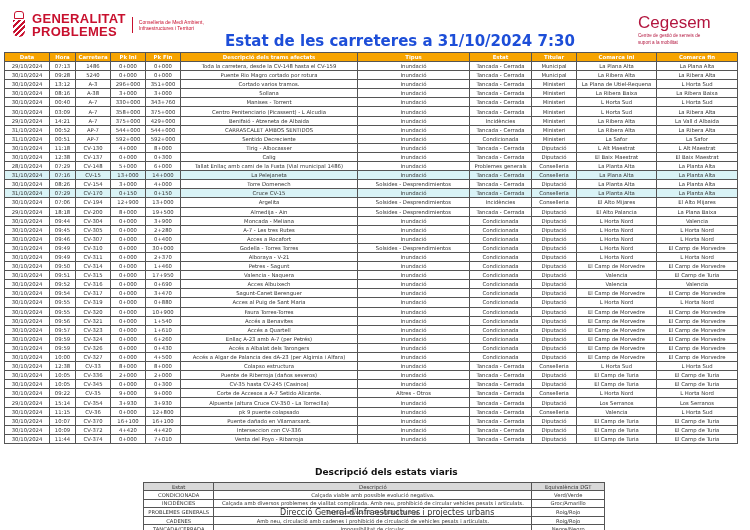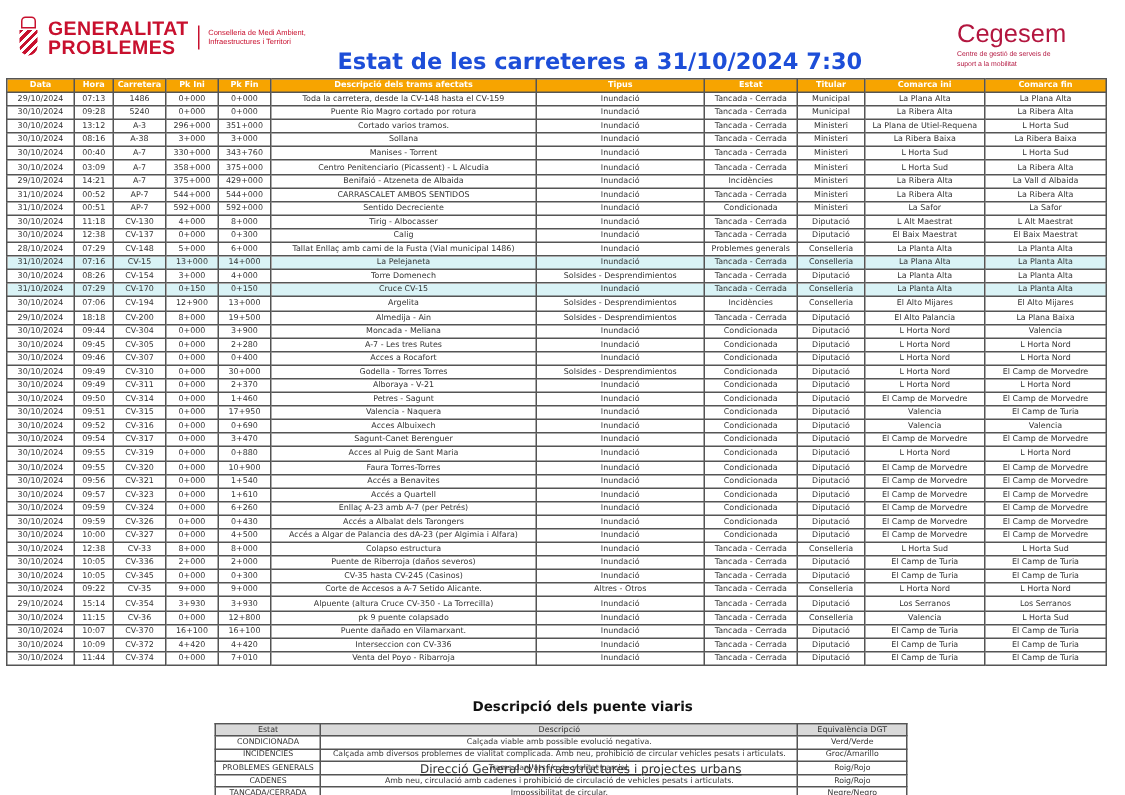--- a/index.html
+++ b/index.html
@@ -631,21 +631,21 @@
         <td>Venta del Poyo - Ribarroja</td>
         <td>Inundació</td>
         <td>Tancada - Cerrada</td>
         <td>Diputació</td>
         <td>El Camp de Turia</td>
         <td>El Camp de Turia</td>
       </tr>
     </tbody>
 </table>
 
-<div class="legend-title">Descripció dels puente viaris</div>
+<div class="legend-title">Descripció dels estats viaris</div>
 <table class="legend">
   <colgroup>
       <col style="width:64px">
       <col style="width:289px">
       <col style="width:66px">
     </colgroup>
   <thead>
       <tr id="legend-head">
         <th>Estat</th>
         <th style="text-align: center;">Descripció</th>

